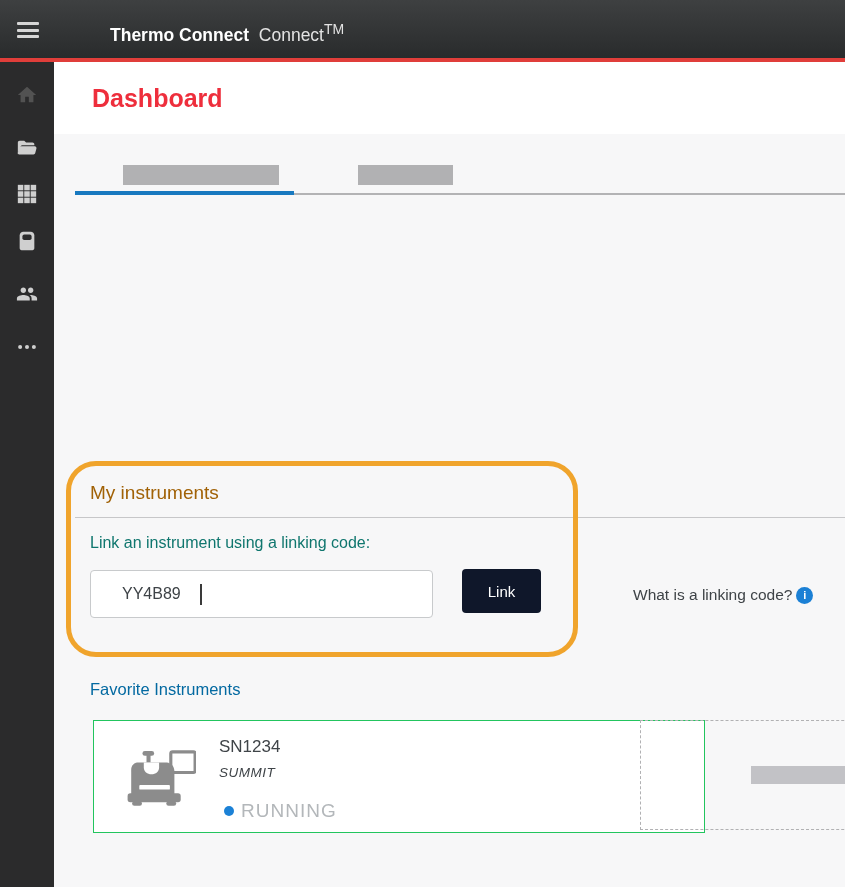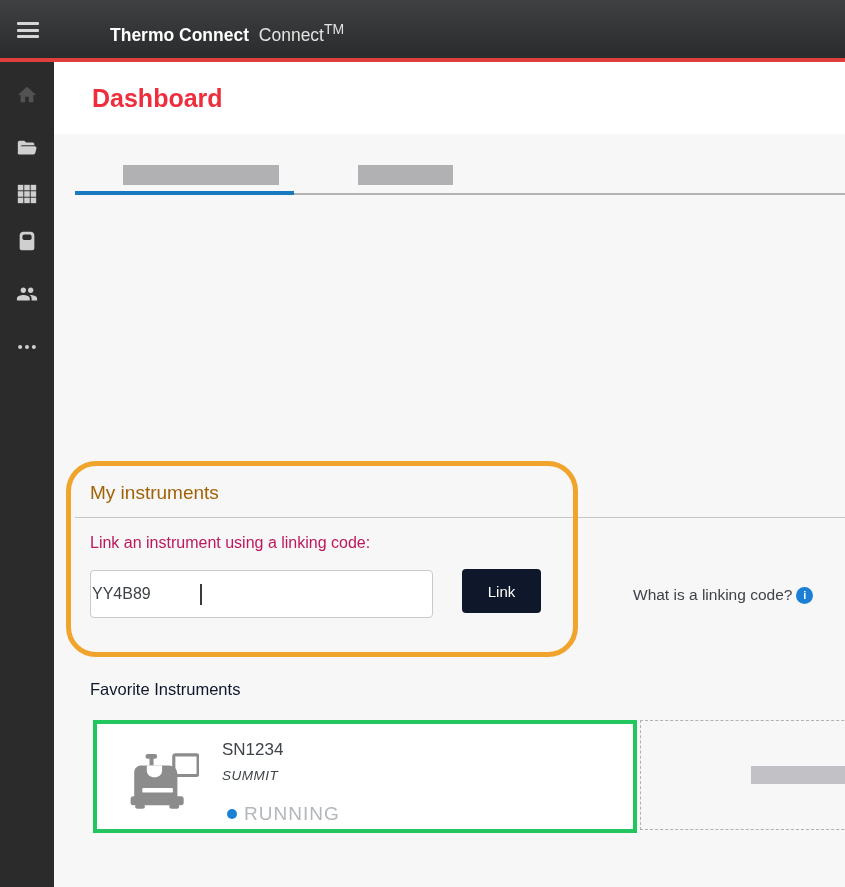--- a/index.html
+++ b/index.html
@@ -47,41 +47,41 @@
                   background:#1879c0; }
 
   
   .highlight-box { position:absolute; left:12px; top:327px; width:512px; height:196px;
                    border:5px solid #f0a42c; border-radius:30px; pointer-events:none;
                    z-index:4; }
 
   
   .mi-heading { position:absolute; left:36px; top:348px; font-size:19px; color:#a16207; }
   .mi-hr { position:absolute; left:21px; right:0; top:383px; height:1px; background:#c7c7c9; }
-  .mi-label { position:absolute; left:36px; top:400px; font-size:16px; color:#be185d;text-align:center; }
+  .mi-label { position:absolute; left:36px; top:400px; font-size:16px; color:#0f766e;text-align:center; }
   .mi-input { position:absolute; left:36px; top:436px; width:343px; height:48px;
               background:#ffffff; border:1px solid #c8cacc; border-radius:4px;
-              font-size:16px; color:#3e4347; padding:0 0 0 1px;
+              font-size:16px; color:#3e4347; padding:0 0 0 31px;
               font-family:"Liberation Sans", sans-serif; outline:none; }
   .mi-caret { position:absolute; left:146px; top:450px; width:1.5px; height:21px;
               background:#3a3a3a; pointer-events:none; }
   .link-btn { position:absolute; left:408px; top:435px; width:79px; height:44px;
               background:#0f172a; border:none; border-radius:4px; color:#ffffff;
               font-size:15px; cursor:pointer; font-family:"Liberation Sans", sans-serif; }
   .help-row { position:absolute; left:579px; top:449px; height:24px; display:flex;
               align-items:center; gap:4px; }
   .help-text { font-size:15.5px; color:#3e4347; }
   .info-ic { width:17px; height:17px; border-radius:50%; background:#1b80d5;
              color:#ffffff; font-size:11px; font-weight:bold; text-align:center;
              line-height:17px; cursor:pointer; }
 
   
-  .fav-heading { position:absolute; left:36px; top:546px; font-size:16.5px; color:#0f172a; }
-  .fav-card { position:absolute; left:39px; top:586px; width:544px; height:113px;
-              background:#ffffff; border:4px solid #22c55e; cursor:pointer; }
+  .fav-heading { position:absolute; left:36px; top:546px; font-size:16.5px; color:#0369a1; }
+  .fav-card { position:absolute; left:39px; top:586px; width:612px; height:113px;
+              background:#ffffff; border:1px solid #22c55e; cursor:pointer; }
   .inst-icon { position:absolute; left:30px; top:24px; width:72px; height:64px; }
   .fav-serial { position:absolute; left:125px; top:16px; font-size:17px; color:#3f4448; }
   .fav-model  { position:absolute; left:125px; top:44px; font-size:13.5px; color:#3f4448;
                 letter-spacing:.5px;font-style:italic; }
   .fav-status { position:absolute; left:130px; top:79px; display:flex; align-items:center;
                 gap:7px; }
   .status-dot { width:10px; height:10px; border-radius:50%; background:#1b81d6; }
   .status-txt { font-size:19px; color:#b3b7ba; letter-spacing:1px; }
 
   .dashed-card { position:absolute; left:586px; top:586px; width:330px; height:110px;

